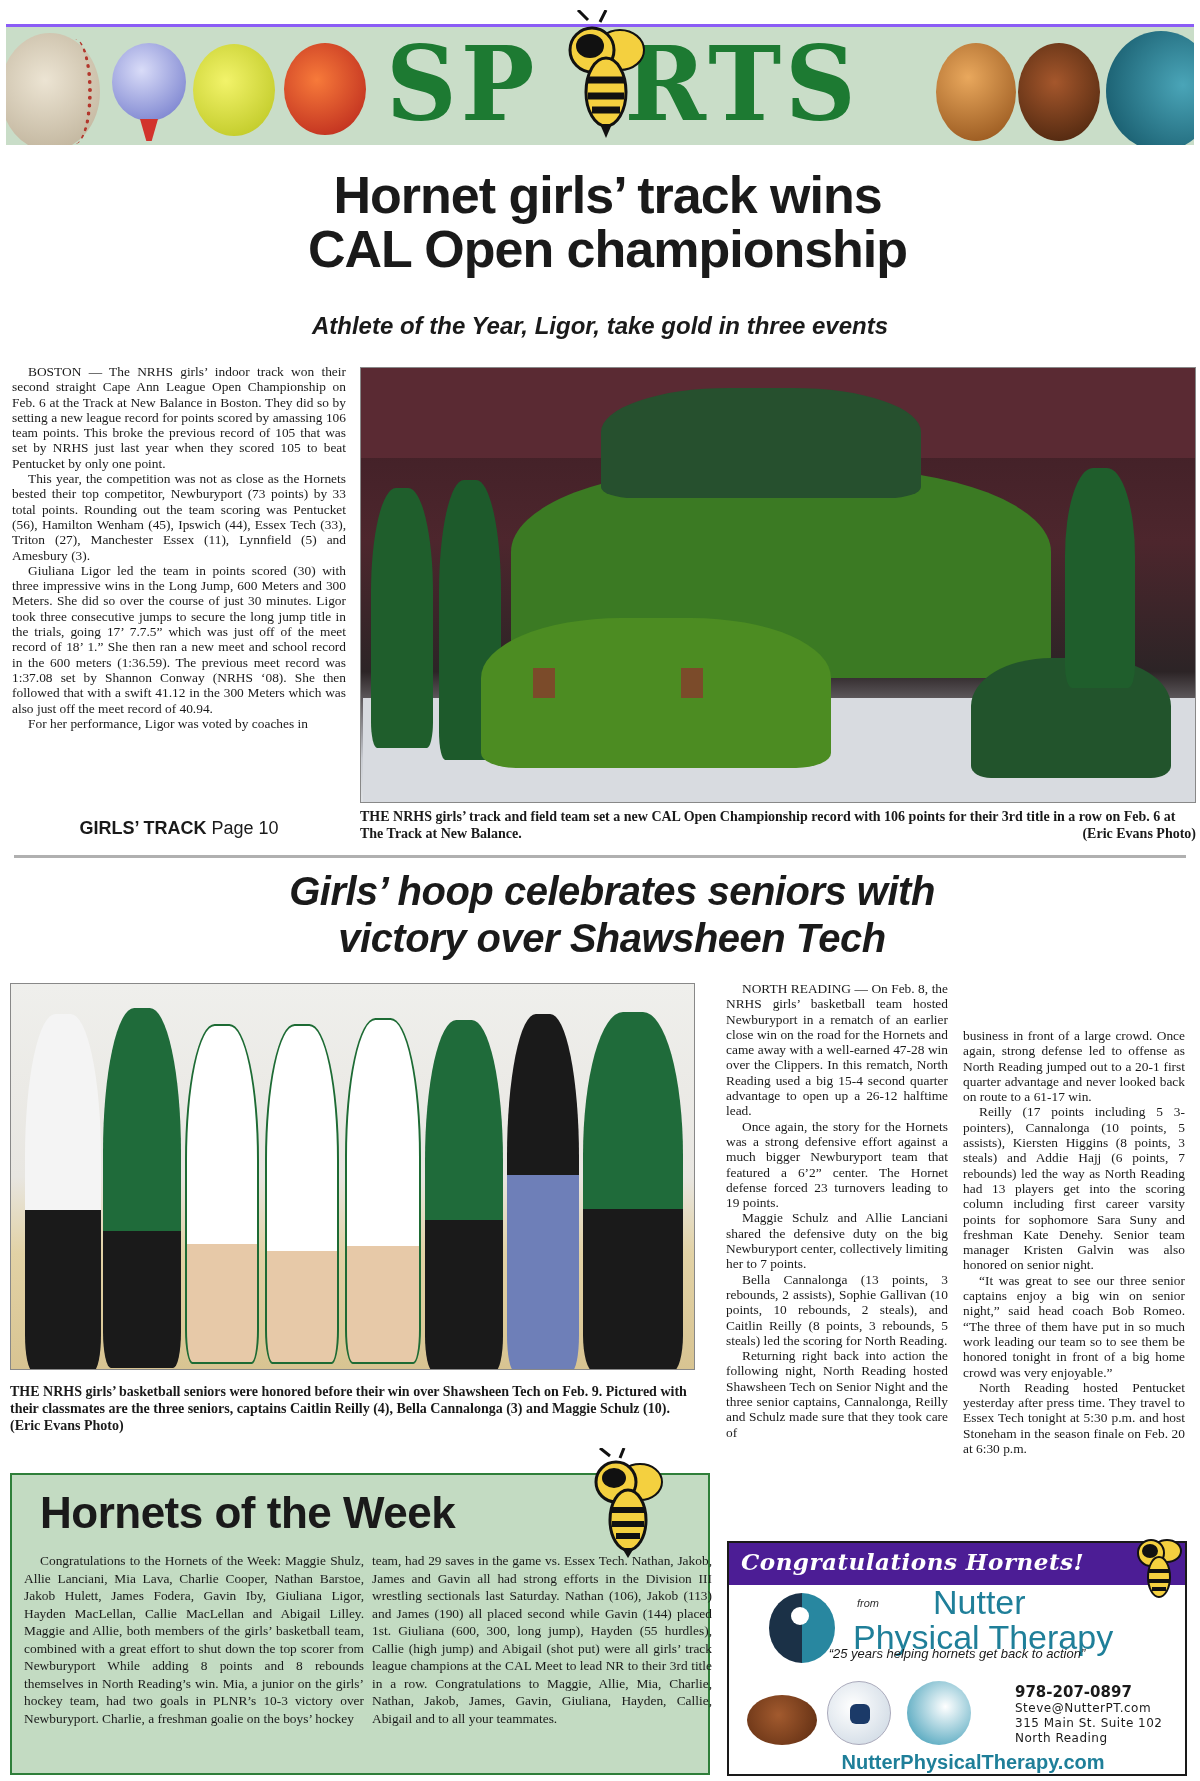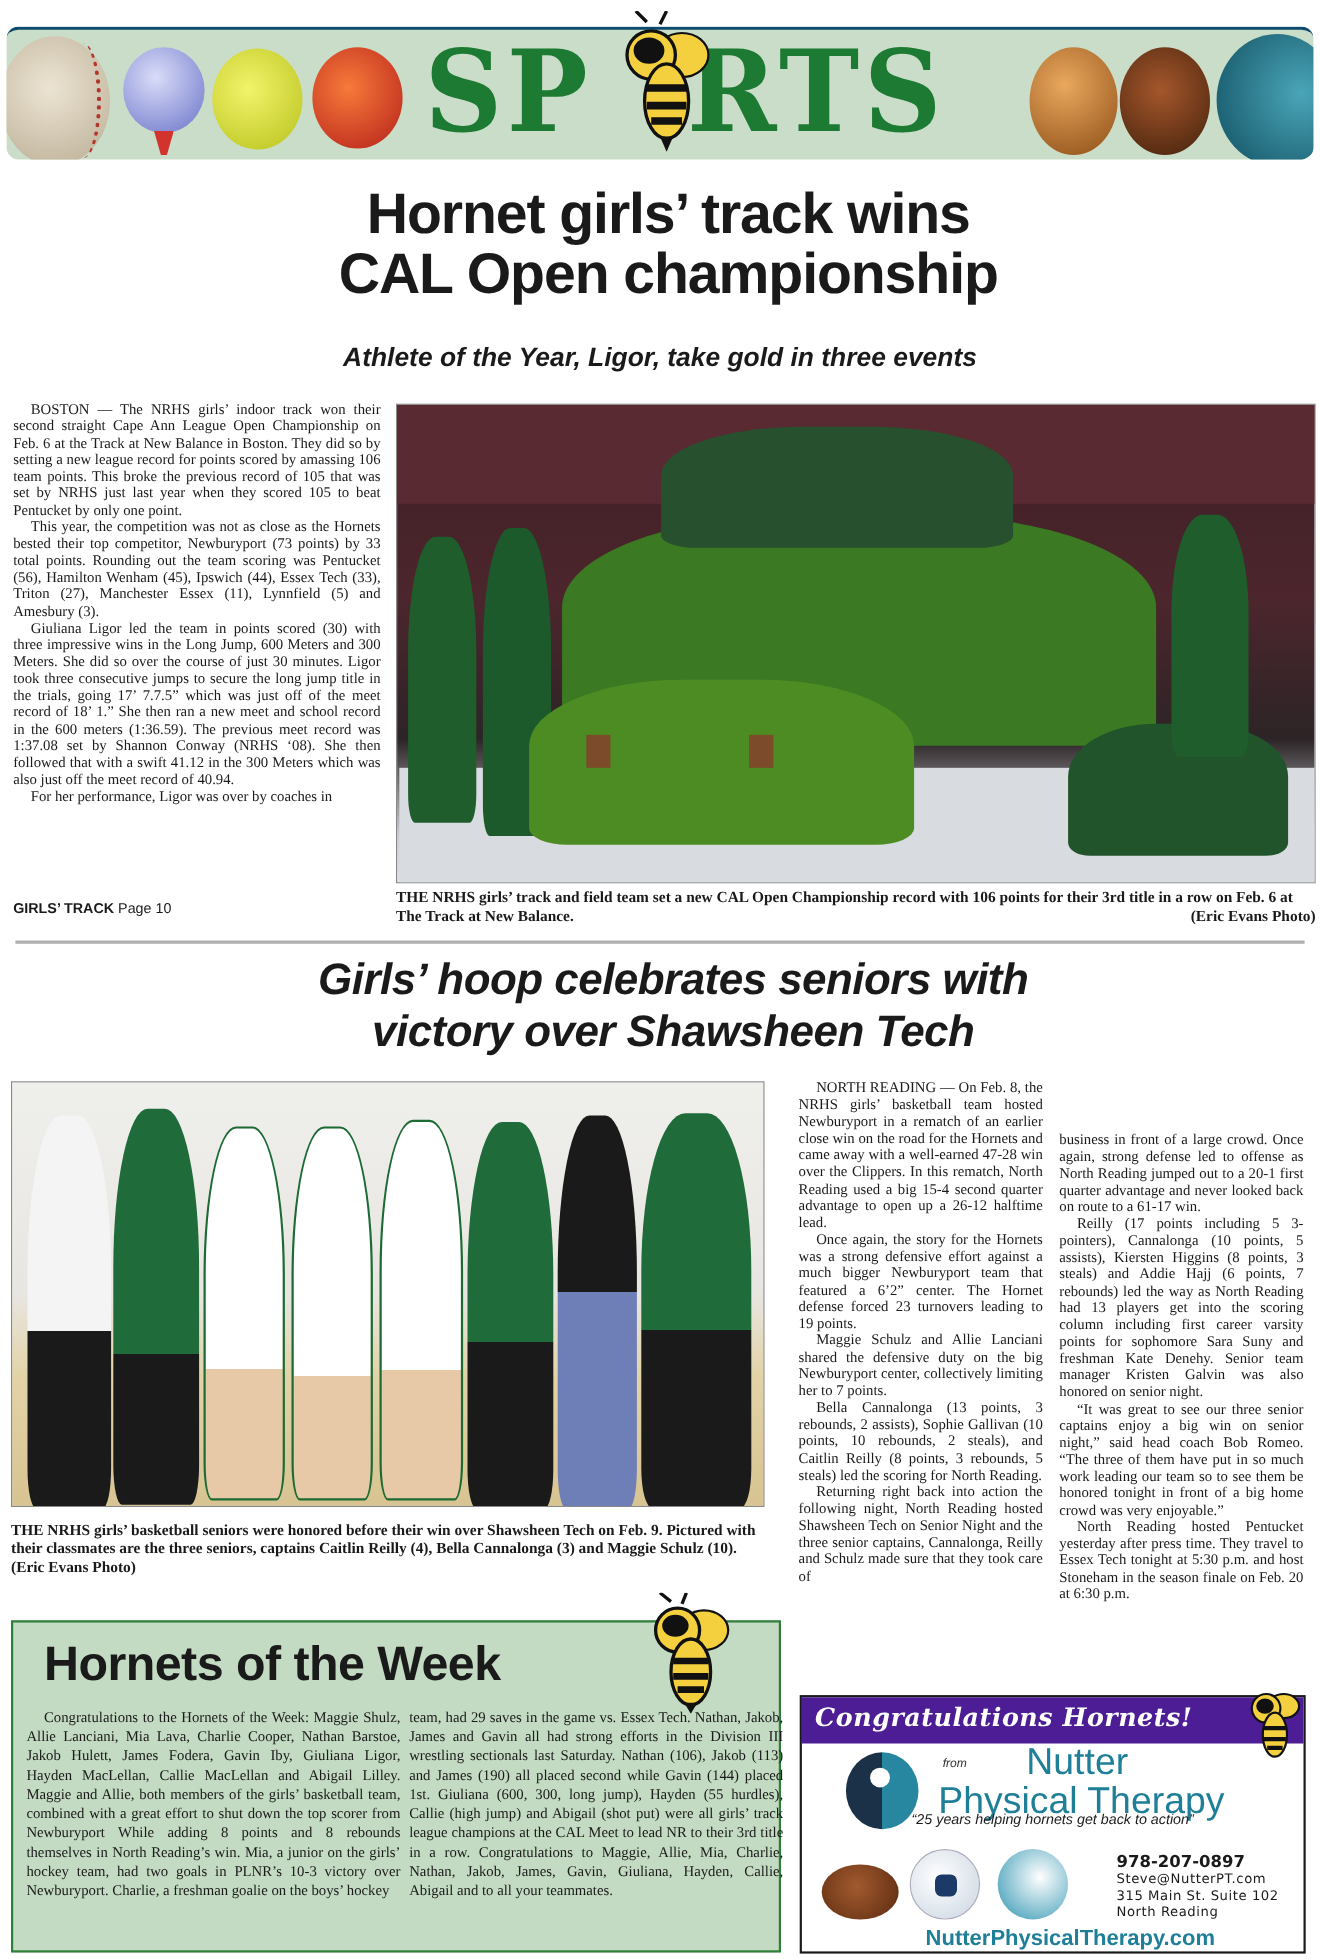--- a/index.html
+++ b/index.html
@@ -1,20 +1,20 @@
 <!DOCTYPE html>
 <html><head>
 <meta charset="utf-8">
 <style>
   * { box-sizing: border-box; margin: 0; padding: 0; }
   html, body { width: 1200px; height: 1781px; background: #ffffff; overflow: hidden; }
   body { position: relative; font-family: "Liberation Serif", serif; color: #1a1a1a; }
 
   
-  .masthead { position: absolute; left: 6px; top: 24px; width: 1188px; height: 121px; background: #c9ddc8; border-top: 3px solid #0c4a6e; overflow: hidden; border-radius: 11px; }
+  .masthead { position: absolute; left: 6px; top: 24px; width: 1188px; height: 121px; background: #c9ddc8; border-top: 3px solid #8b5cf6; overflow: hidden; }
   .mast-title { position: absolute; left: 380px; top: 8px; font-family: "DejaVu Serif", serif; font-weight: 900; font-size: 98px; color: #1d7a32; letter-spacing: 4px; line-height: 1; transform: scaleY(1.05); }
   .ball { position: absolute; border-radius: 50%; }
   .ball.baseball { left: -6px; top: 6px; width: 100px; height: 118px; background: radial-gradient(circle at 45% 40%, #ece4d3, #b9ac93); }
   .ball.baseball::after { content: ""; position: absolute; right: 8px; top: 6px; width: 30px; height: 105px; border-right: 4px dotted #b3362c; border-radius: 50%; }
   .ball.golf { left: 106px; top: 16px; width: 74px; height: 78px; background: radial-gradient(circle at 40% 35%, #d9dcf8, #6a73c8); }
   .tee { position: absolute; left: 134px; top: 92px; width: 18px; height: 22px; background: #d2332c; clip-path: polygon(0 0,100% 0,65% 100%,35% 100%); }
   .ball.tennis { left: 187px; top: 17px; width: 82px; height: 92px; background: radial-gradient(circle at 40% 40%, #f2f36a, #b7c21b); }
   .ball.soccer { left: 278px; top: 16px; width: 82px; height: 92px; background: radial-gradient(circle at 40% 40%, #f77a3a, #b5201a); }
   .ball.basketball { left: 930px; top: 16px; width: 80px; height: 98px; background: radial-gradient(circle at 40% 35%, #e9a85d, #8d4d16); }
   .ball.football { left: 1012px; top: 16px; width: 82px; height: 98px; background: radial-gradient(circle at 45% 40%, #a5572c, #42200b); }
@@ -23,21 +23,21 @@
   .mast-hornet { left: 548px; top: 10px; width: 110px; height: 128px; z-index: 2; }
 
   
   .headline1 { position: absolute; left: 0; top: 168px; width: 1200px; text-align: center; font-family: "Liberation Sans", sans-serif; font-weight: 700; font-size: 52px; line-height: 54px; color: #1a1a1a; letter-spacing: -1px; padding-left: 15px; }
   .subhead1 { position: absolute; left: 0; top: 312px; width: 1200px; text-align: center; font-family: "Liberation Sans", sans-serif; font-style: italic; font-weight: 700; font-size: 24px; color: #1a1a1a; }
 
   
   .col { position: absolute; font-size: 13.4px; line-height: 15.3px; text-align: justify; hyphens: auto; }
   .col p { text-indent: 16px; }
   .col-track { left: 12px; top: 364px; width: 334px; }
-  .jump { position: absolute; left: 12px; top: 818px; width: 334px; font-family: "Liberation Sans", sans-serif; font-size: 13px; }
+  .jump { position: absolute; left: 12px; top: 818px; width: 334px; text-align: center; font-family: "Liberation Sans", sans-serif; font-size: 18px; }
   .jump b { font-weight: 700; }
 
   .photo { position: absolute; border: 1px solid #888; overflow: hidden; }
   .photo-track { left: 360px; top: 367px; width: 836px; height: 436px; background: linear-gradient(180deg, #3b1d24 0%, #4d262d 40%, #2c2426 70%, #c9ccd2 90%, #dfe2e6 100%); }
   .photo-hoop { left: 10px; top: 983px; width: 685px; height: 387px; background: linear-gradient(180deg, #efefec 0%, #e8e6e1 50%, #e2d2a5 70%, #d8c492 100%); }
   .figure { position: absolute; border-radius: 40% 40% 10% 10%; }
   .caption { position: absolute; font-weight: 700; font-size: 14px; line-height: 17px; font-family: "Liberation Serif", serif; }
   .cap-track { left: 360px; top: 808px; width: 836px; text-align: left; }
   .cap-track .credit { float: right; }
   .rule { position: absolute; left: 14px; top: 855px; width: 1172px; height: 3px; background: #b0b0b0; }
@@ -108,21 +108,21 @@
 <h1 class="headline1">
   <div>Hornet girls’ track wins</div>
   <div>CAL Open championship</div>
 </h1>
 <h2 class="subhead1">Athlete of the Year, Ligor, take gold in three events</h2>
 
 <div class="col col-track">
   <p>BOSTON — The NRHS girls’ indoor track won their second straight Cape Ann League Open Championship on Feb. 6 at the Track at New Balance in Boston. They did so by setting a new league record for points scored by amassing 106 team points. This broke the previous record of 105 that was set by NRHS just last year when they scored 105 to beat Pentucket by only one point.</p>
   <p>This year, the competition was not as close as the Hornets bested their top competitor, Newburyport (73 points) by 33 total points. Rounding out the team scoring was Pentucket (56), Hamilton Wenham (45), Ipswich (44), Essex Tech (33), Triton (27), Manchester Essex (11), Lynnfield (5) and Amesbury (3).</p>
   <p>Giuliana Ligor led the team in points scored (30) with three impressive wins in the Long Jump, 600 Meters and 300 Meters. She did so over the course of just 30 minutes. Ligor took three consecutive jumps to secure the long jump title in the trials, going 17’ 7.7.5” which was just off of the meet record of 18’ 1.” She then ran a new meet and school record in the 600 meters (1:36.59). The previous meet record was 1:37.08 set by Shannon Conway (NRHS ‘08). She then followed that with a swift 41.12 in the 300 Meters which was also just off the meet record of 40.94.</p>
-  <p>For her performance, Ligor was over by coaches in</p>
+  <p>For her performance, Ligor was voted by coaches in</p>
 </div>
 <div class="jump">
   <b>GIRLS’ TRACK</b>
   <span>Page 10</span>
 </div>
 
 <div class="photo photo-track">
   <div style="position:absolute;left:0;top:0;width:836px;height:90px;background:#5a2a33;"></div>
   <div style="position:absolute;left:2px;top:330px;width:834px;height:106px;background:#d8dbe0;"></div>
   <div class="figure" style="left:10px;top:120px;width:62px;height:260px;background:#1f5e2c;"></div>

